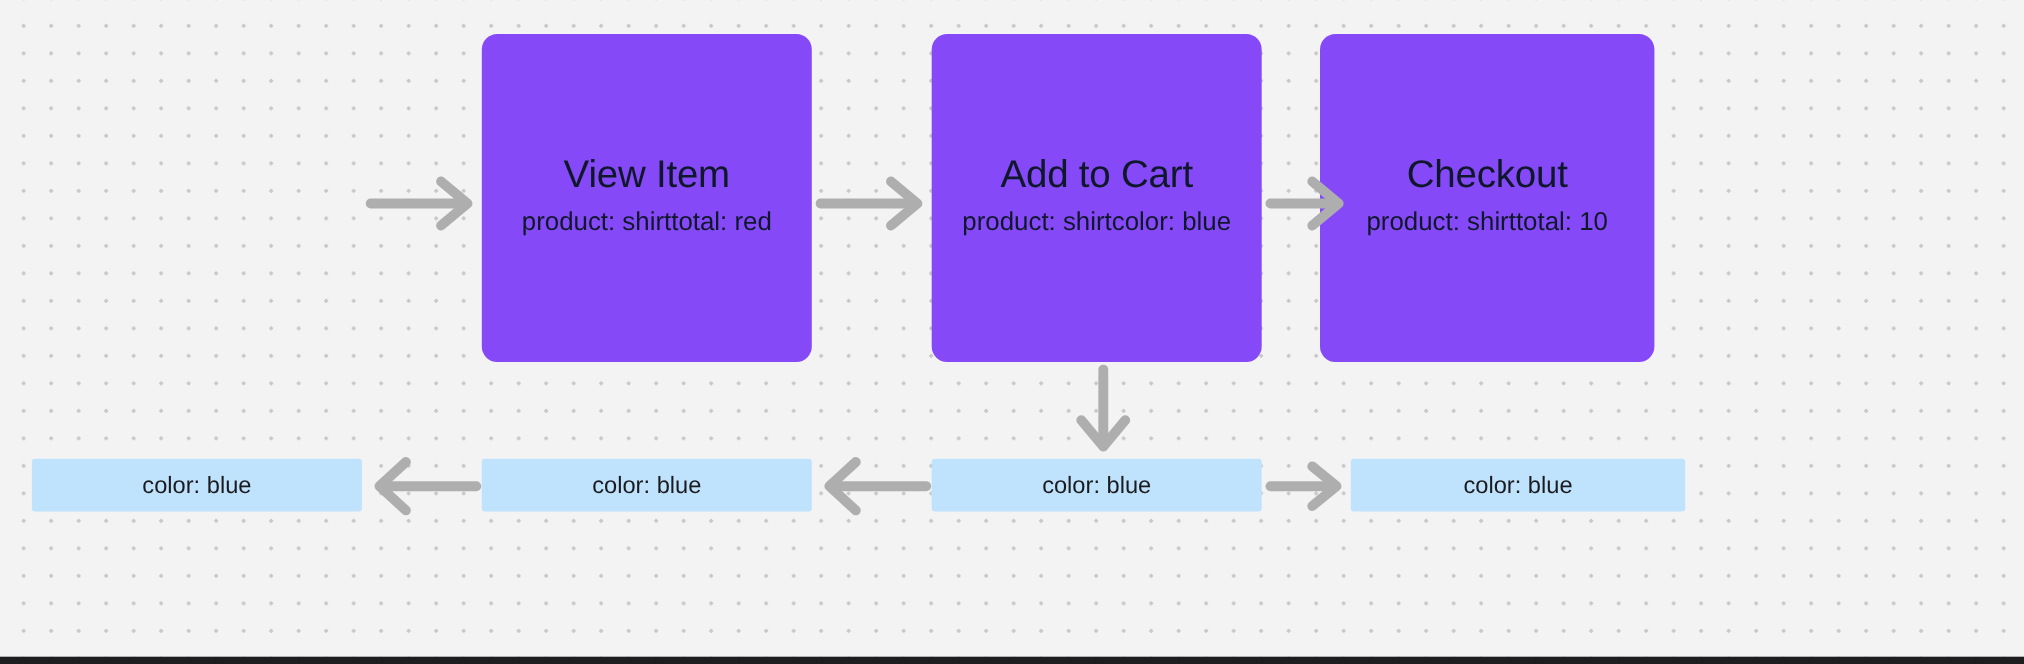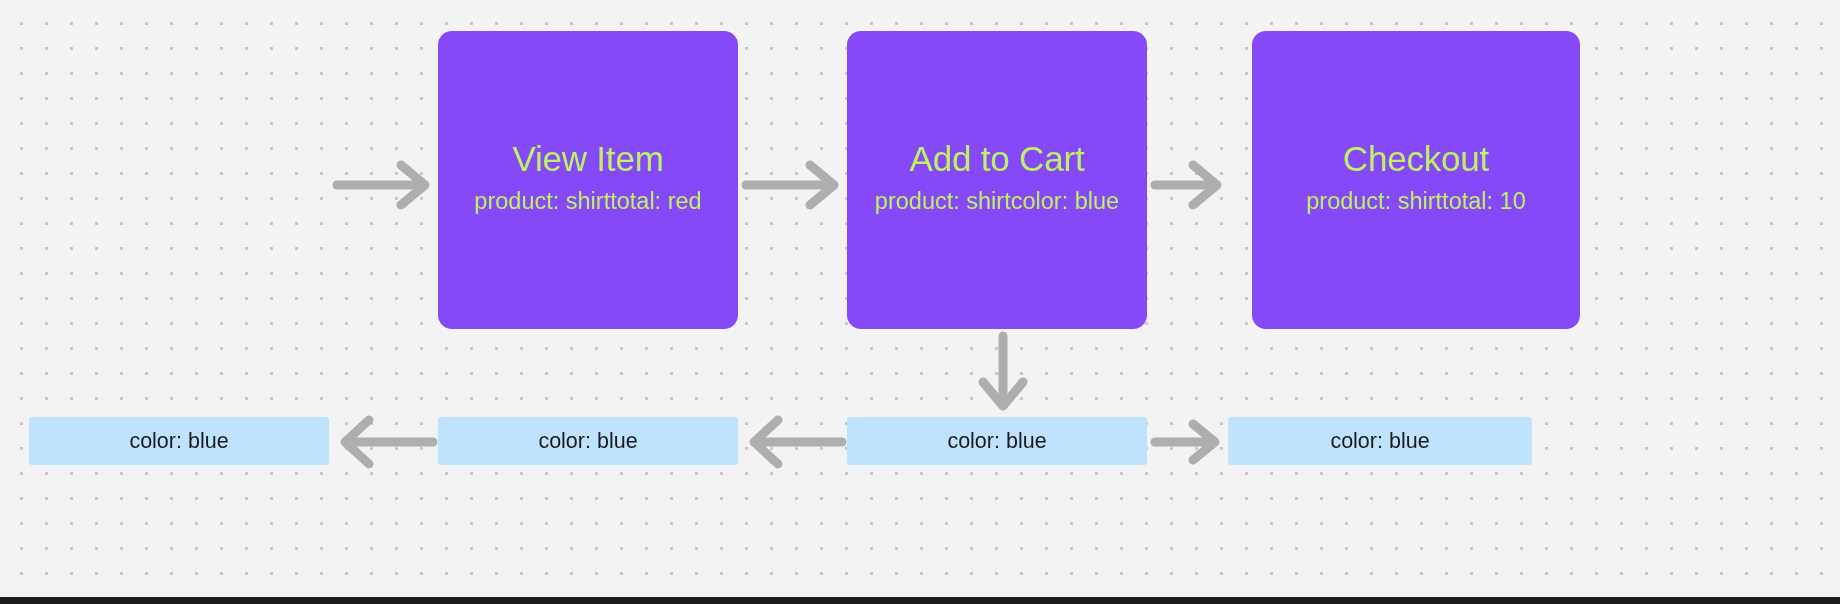--- a/index.html
+++ b/index.html
@@ -32,21 +32,21 @@
     position: absolute;
     top: 31px;
     width: 300px;
     height: 298px;
     background: #8549f7;
     border-radius: 14px;
     display: flex;
     flex-direction: column;
     align-items: center;
     justify-content: center;
-    color: #bef264;
+    color: #0f172a;
     box-sizing: border-box;
     padding: 16px 10px;
   }
   .event-title {
     font-size: 35px;
     line-height: 1.18;
     font-weight: 400;
     letter-spacing: -0.2px;
     text-align: center;
     white-space: nowrap;
@@ -60,21 +60,21 @@
   }
   .event-props {
     display: flex;
     align-items: center;
     margin-top: 2px;
   }
 
   .node-0 { left: 29px; }
   .node-1 { left: 438px; }
   .node-2 { left: 847px; }
-  .node-3 { left: 1252px; width: 328px; }
+  .node-3 { left: 1200px; width: 304px; }
 
   
   .prop-chip {
     position: absolute;
     top: 417px;
     height: 48px;
     background: #bfe2fd;
     border-radius: 3px;
     display: flex;
     align-items: center;

